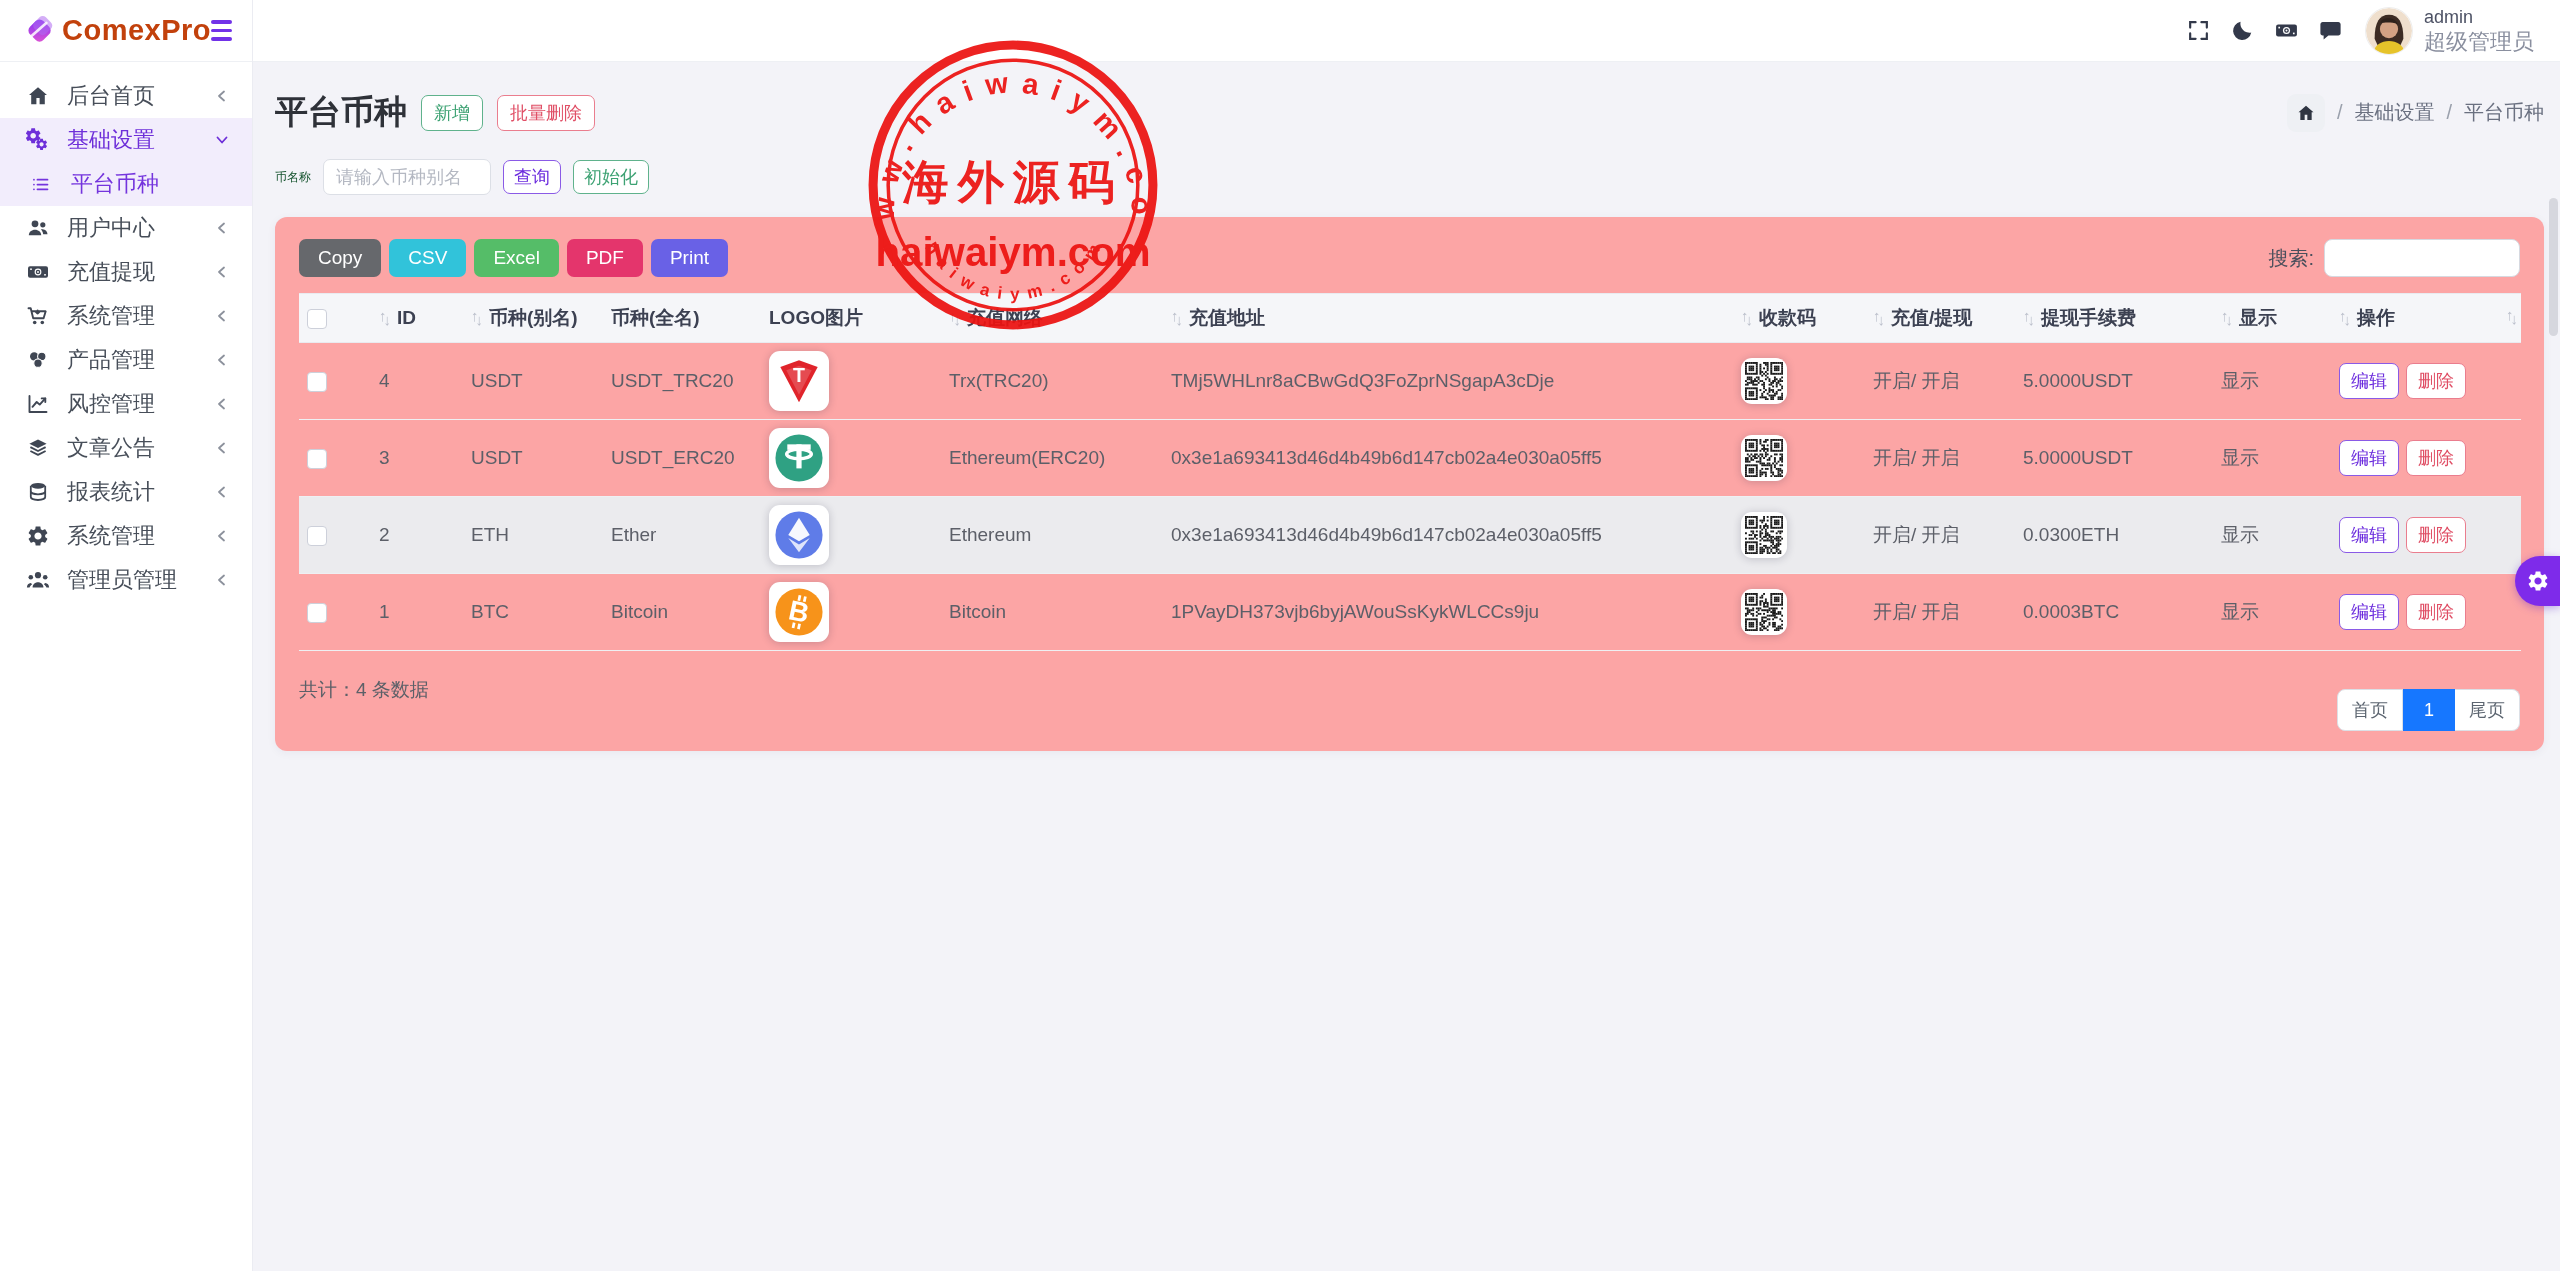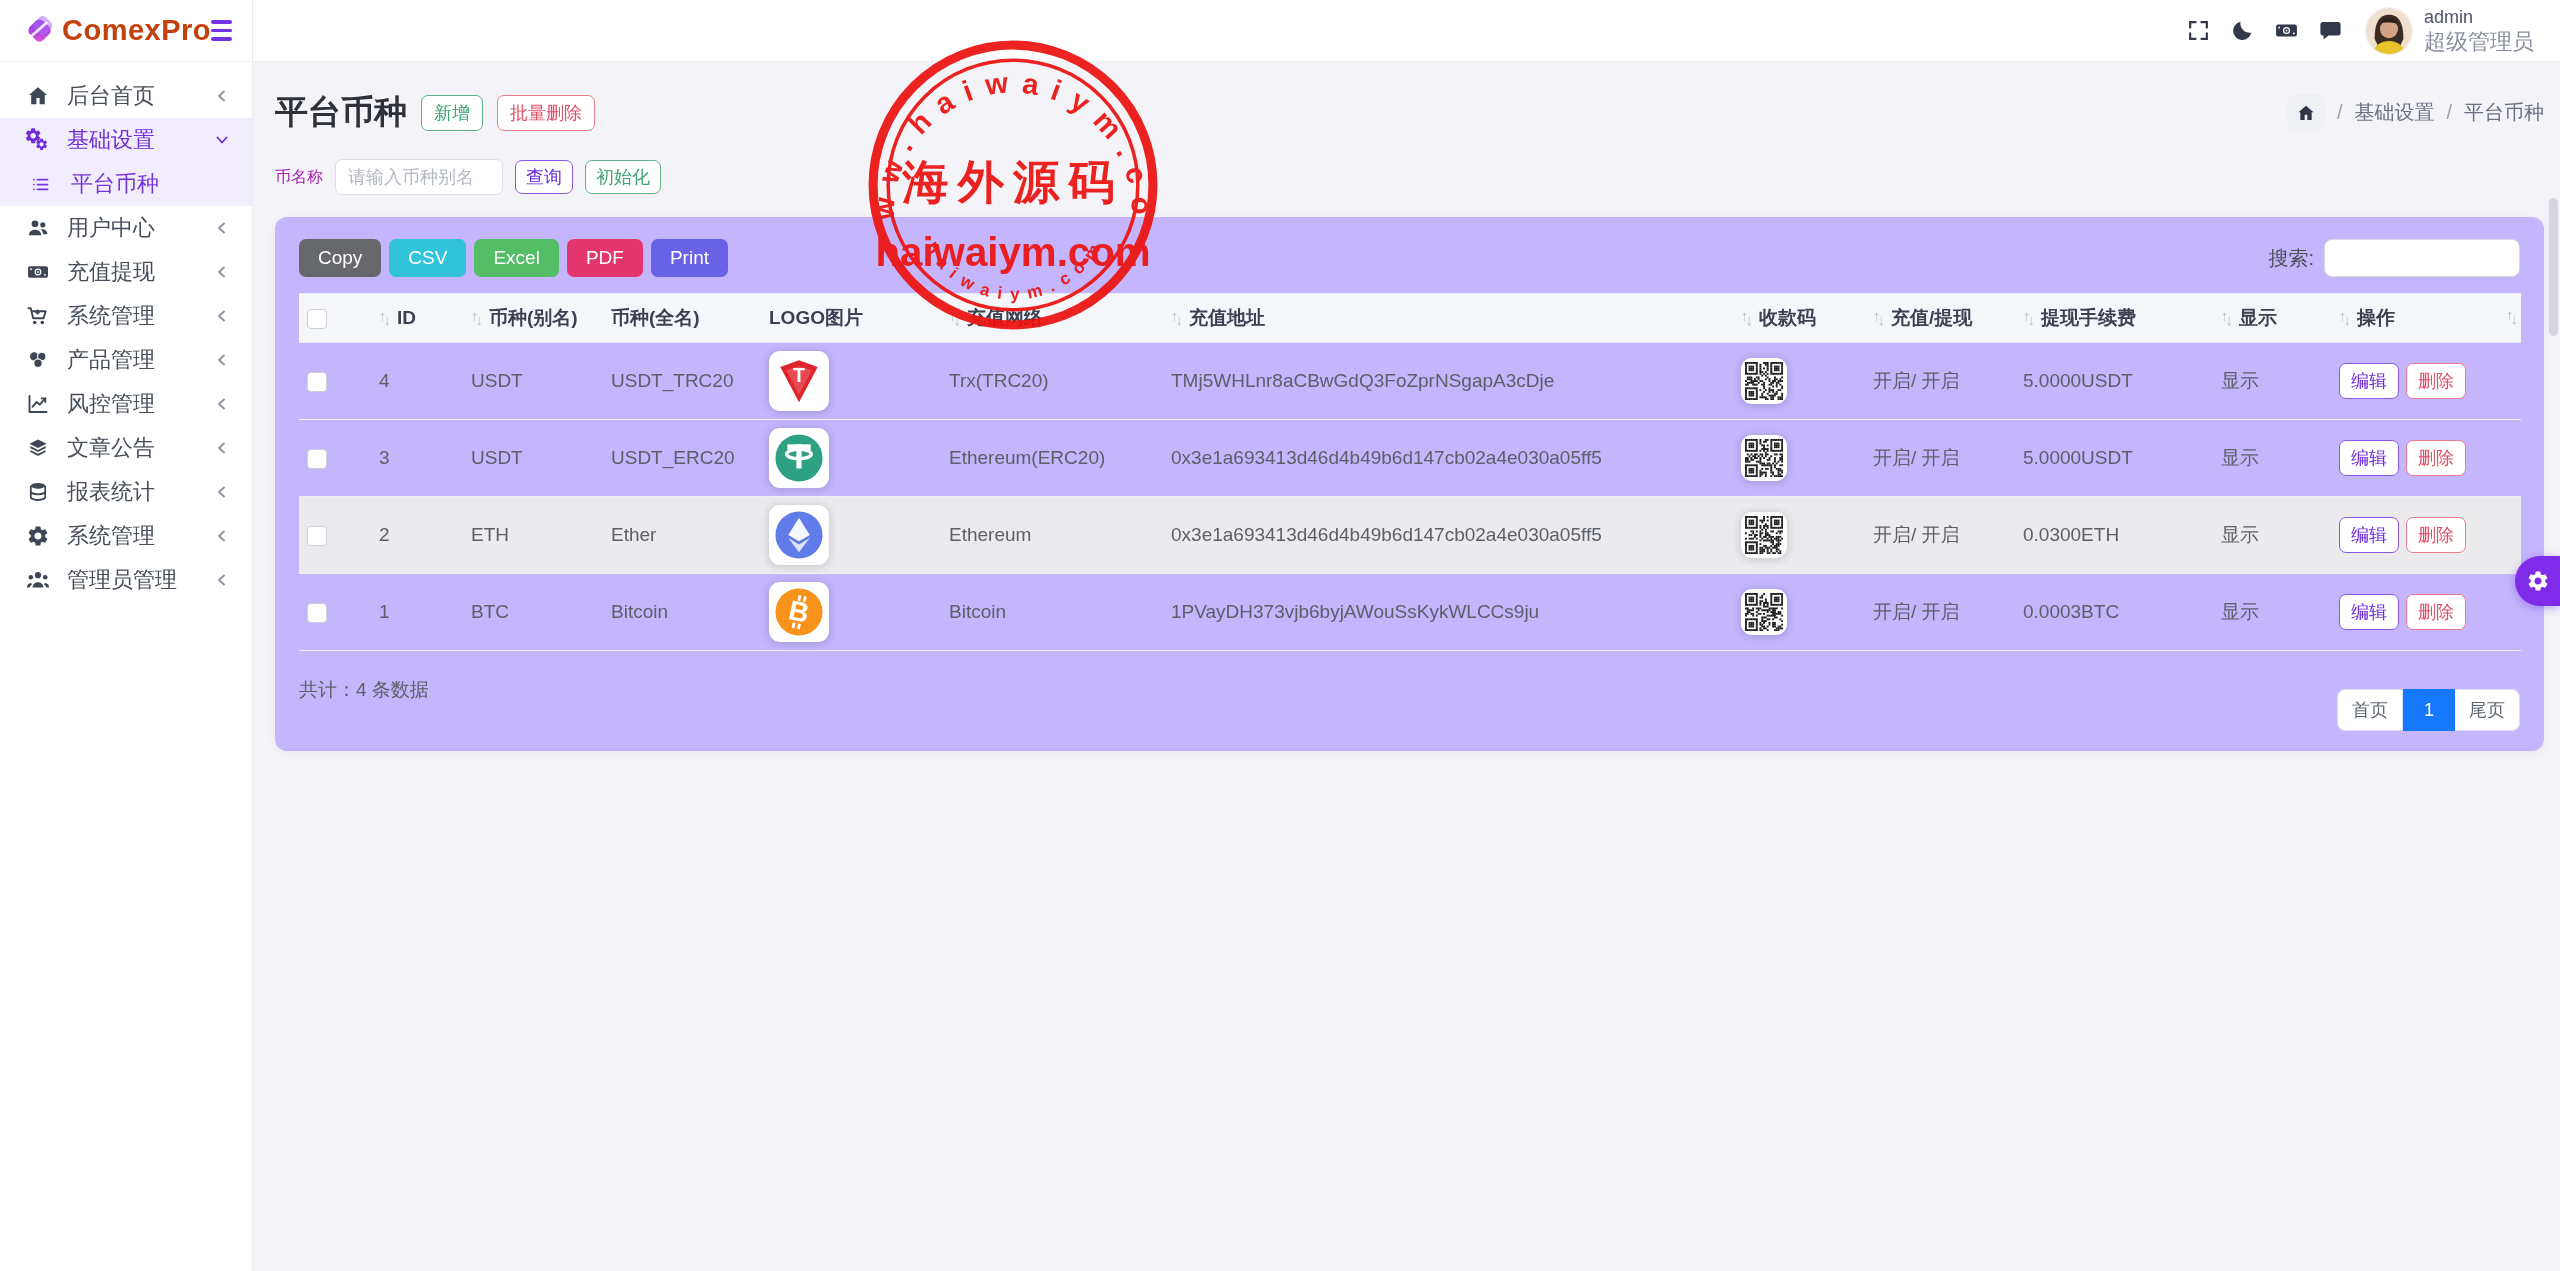--- a/index.html
+++ b/index.html
@@ -45,27 +45,27 @@
   .btn-green { color:#3da273; border-color:#5fb28c; }
   .btn-red { color:#e04f66; border-color:#ea7d8e; }
   .btn-purple { color:#6a2add; border-color:#8a5ae6; }
   .breadcrumb { margin-left:auto; display:flex; align-items:center; font-size:20px; color:#6a7080; }
   .bc-home { width:38px; height:38px; border-radius:9px; background:#eef0f4; display:flex; align-items:center; justify-content:center; color:#2f3542; cursor:pointer; }
   .bc-home svg { width:20px; height:20px; }
   .bc-sep { margin:0 12px; color:#9aa0ac; }
   .bc-link { cursor:pointer; }
 
   .filter-row { display:flex; align-items:center; margin-top:24px; }
-  .filter-label { font-size:16px; color:#a21caf; margin-right:12px; }
+  .filter-label { font-size:12px; color:#14532d; margin-right:12px; }
   .filter-input { width:168px; height:36px; border:1px solid #dcdfe6; border-radius:7px; background:#fff; padding:0 12px; font-size:18px; color:#3f4254; font-family:Liberation Sans, sans-serif; }
   .filter-input::placeholder { color:#b4b8c2; }
   .filter-row .btn-o { margin-left:12px; padding:4px 10px; }
 
   
-  .card { background:#c4b5fd; border-radius:12px; margin-top:22px; padding:22px 24px 18px 24px; box-shadow:0 2px 10px rgba(40,40,80,.05); position:relative; }
+  .card { background:#fca5a5; border-radius:12px; margin-top:22px; padding:22px 24px 18px 24px; box-shadow:0 2px 10px rgba(40,40,80,.05); position:relative; }
   .card-toolbar { display:flex; align-items:center; }
   .exp-btn { color:#fff; font-size:19px; padding:8px 19px; border:none; border-radius:7px; margin-right:8px; cursor:pointer; font-family:inherit; }
   .tbl-search { margin-left:auto; display:flex; align-items:center; }
   .tbl-search-label { font-size:20px; color:#4b4f5c; margin-right:10px; }
   .tbl-search-input { width:196px; height:38px; border:1px solid #d6d9e0; border-radius:8px; padding:0 10px; font-size:18px; font-family:inherit; }
 
   table { border-collapse:collapse; table-layout:fixed; width:100%; margin-top:16px; }
   thead th { background:#f5f6f9; border-top:1px solid #e9ebf0; border-bottom:1px solid #e9ebf0; font-size:19px; font-weight:600; color:#3c4152; text-align:left; padding:11px 8px; white-space:nowrap; position:relative; }
   tbody td { border-bottom:1px solid #eef0f3; font-size:19px; color:#5c5f68; padding:8px 8px; height:67px; white-space:nowrap; overflow:hidden; }
   tr.hl td { background:#ebebee; }

